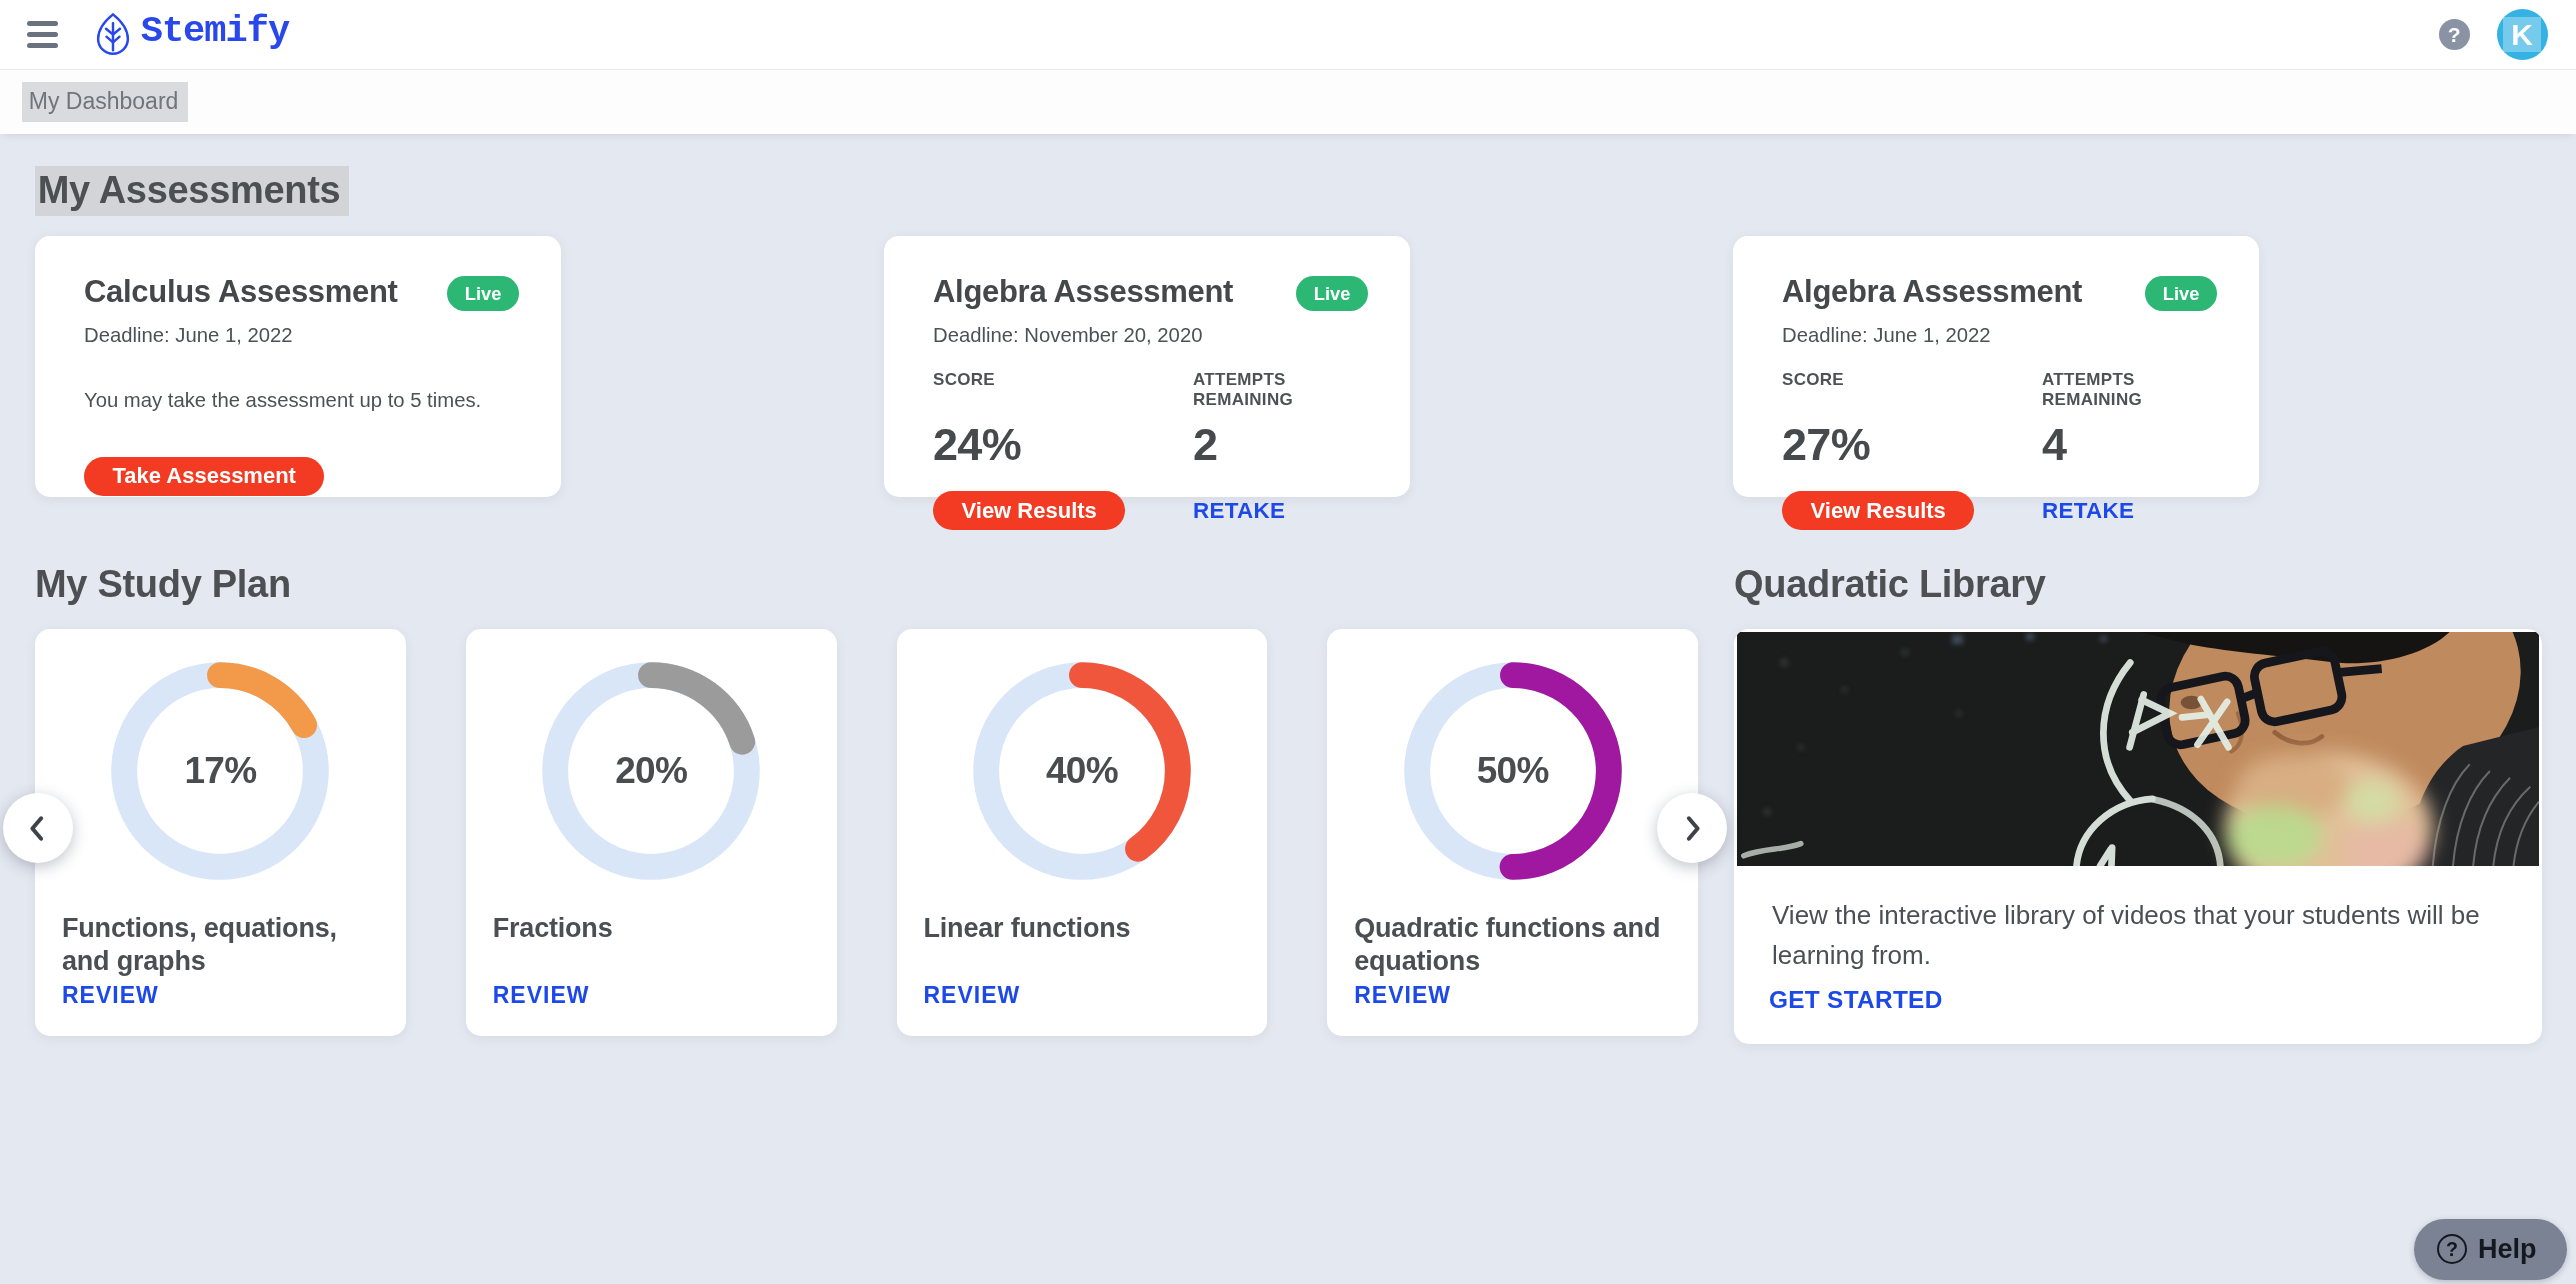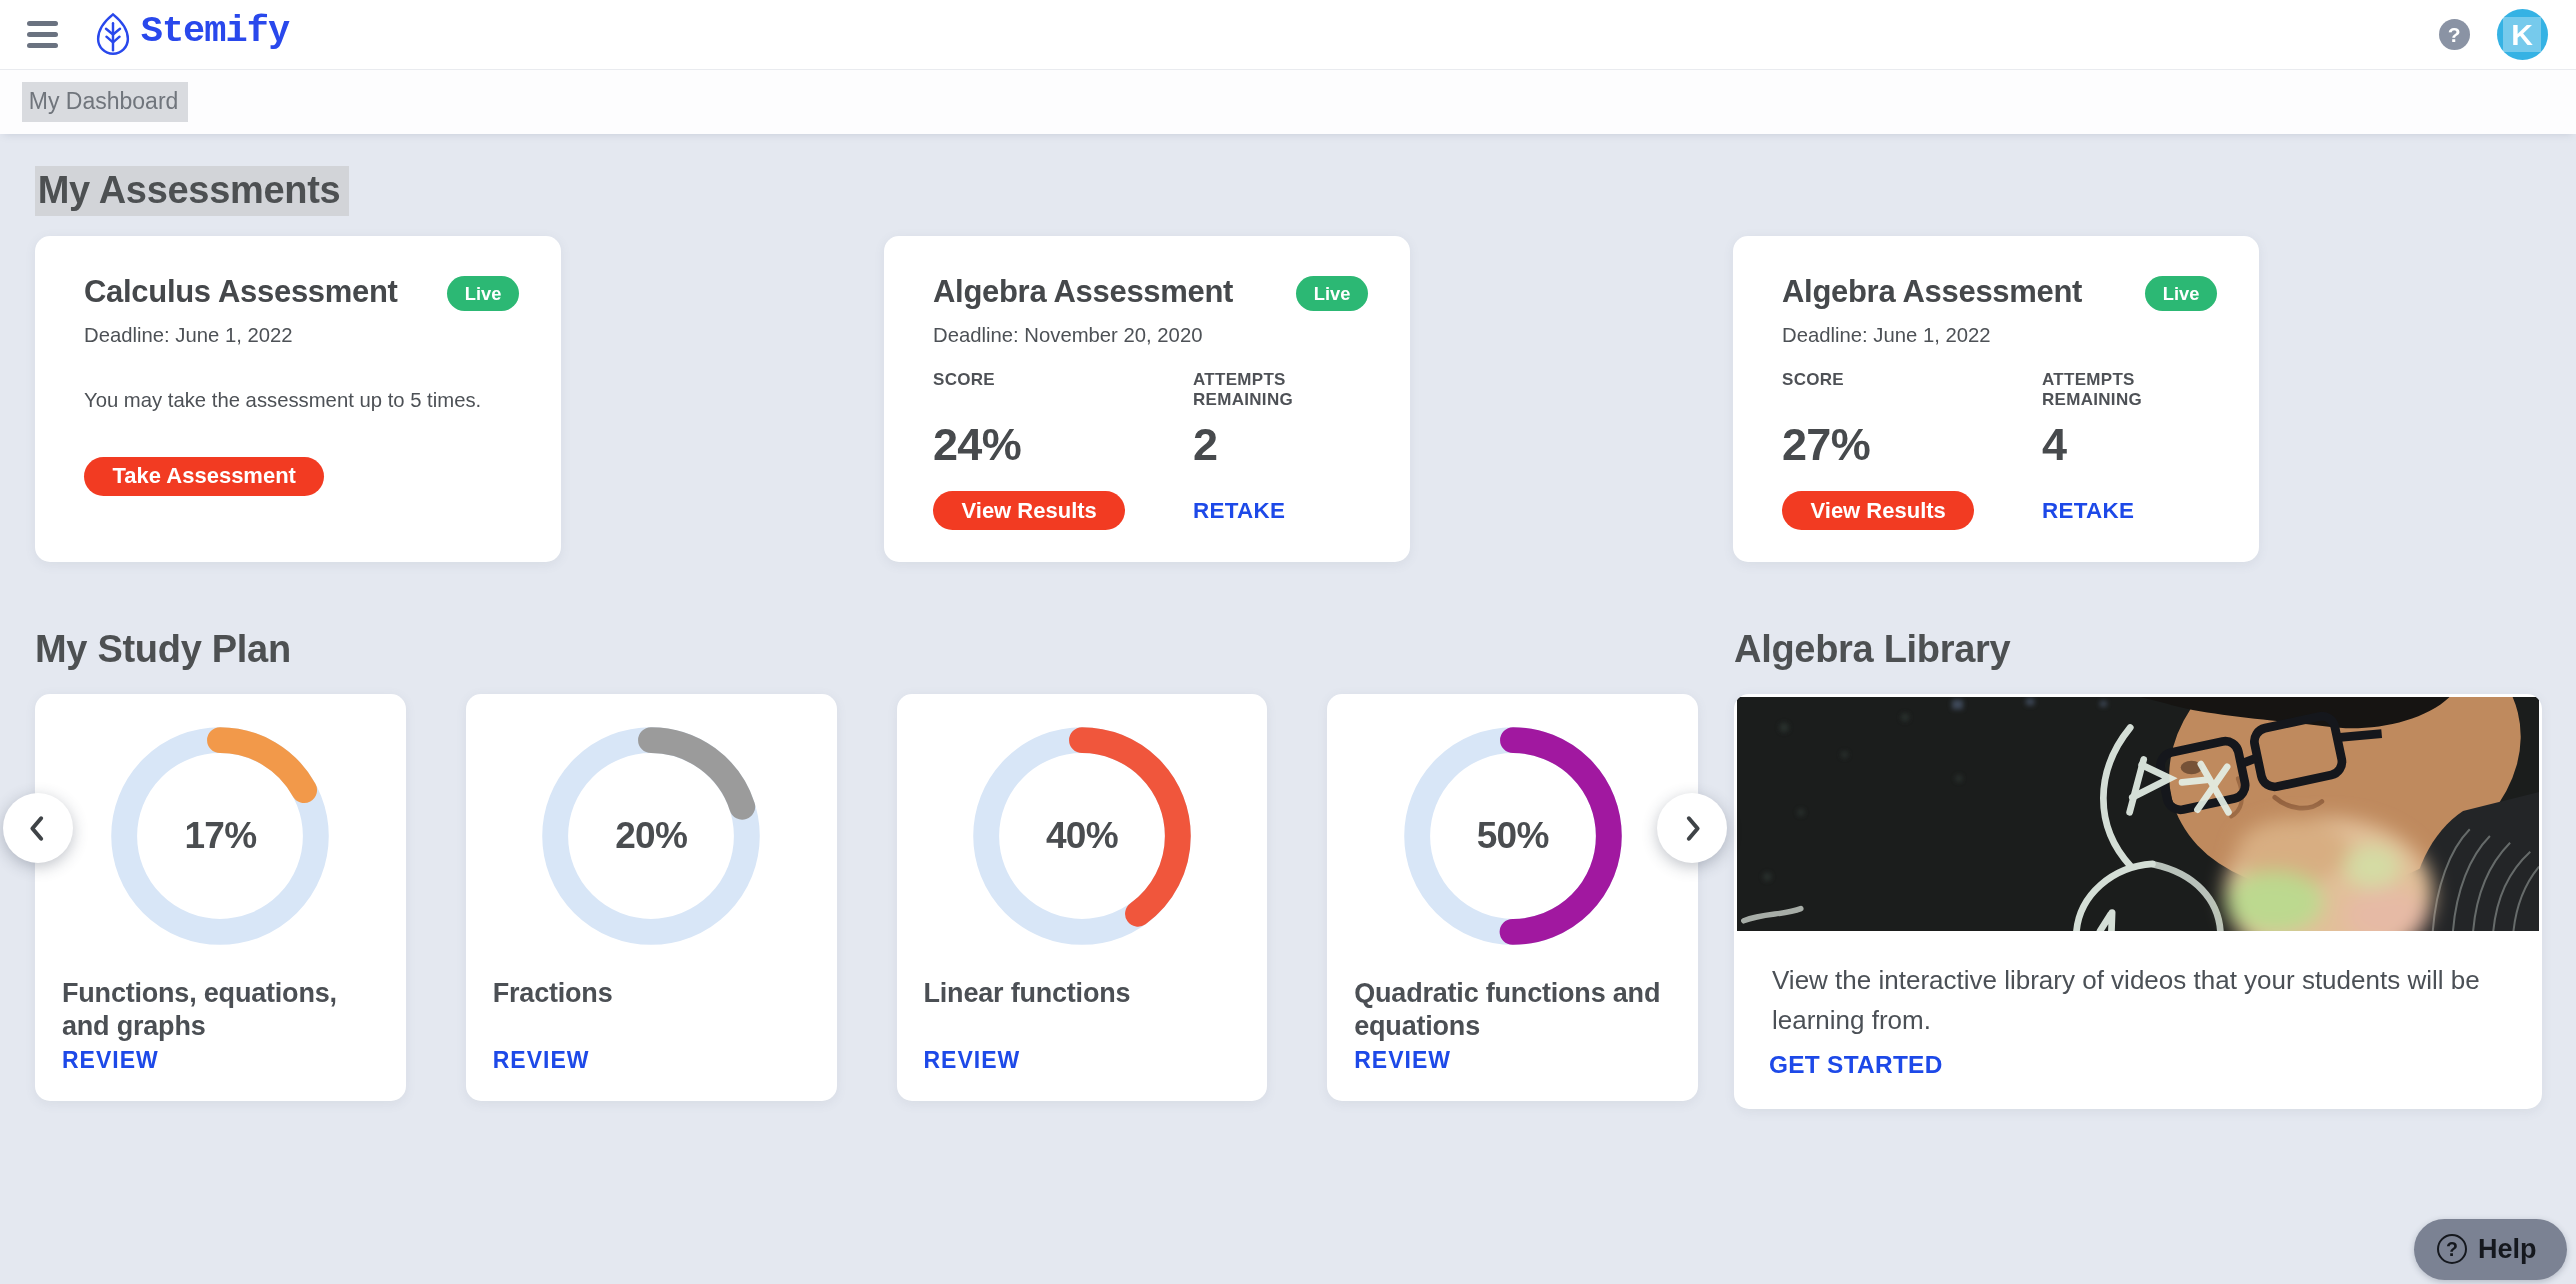--- a/index.html
+++ b/index.html
@@ -24,21 +24,21 @@
   
   main{padding:0 35px;}
   .section-heading{margin:0;font-size:38px;font-weight:800;color:#4d5052;letter-spacing:-0.3px;}
   .assessments-heading{margin-top:35px;}
   .hl-bg{background:#d2d4d8;padding:2.7px 8.1px 5.4px 2.7px;}
 
   .card{background:#fff;border-radius:15px;box-shadow:0 2.7px 11px rgba(90,100,125,.09);box-sizing:border-box;}
 
   
   .assess-row{display:flex;gap:323px;margin-top:24.4px;}
-  .assess-card{width:526px;height:326px;padding:38px 42px 0 49px;position:relative;display:flex;flex-direction:column;}
+  .assess-card{width:526px;height:261px;padding:38px 42px 0 49px;position:relative;display:flex;flex-direction:column;}
   .card-head{display:flex;justify-content:space-between;align-items:flex-start;}
   .card-title{margin:0;font-size:31px;font-weight:700;color:#45484b;letter-spacing:-0.3px;}
   .badge{background:var(--badge-green,#2cb874);color:#fff;font-size:18.3px;font-weight:700;padding:6.8px 17.6px;border-radius:23px;margin-top:1.4px;}
   .deadline{margin:12.2px 0 0;font-size:20.3px;color:#4d5156;}
   .note{margin:42px 0 0;font-size:20.3px;color:#4d5156;}
   .btn-red{background:var(--accent-red,#f23b22);color:#fff;font-size:22px;font-weight:700;border:none;border-radius:27px;height:39px;padding:0 28.5px;cursor:pointer;white-space:nowrap;}
   .take-btn{margin-top:45px;align-self:flex-start;}
   .stats{display:grid;grid-template-columns:260px auto;margin-top:23px;}
   .stat-label{font-size:17px;font-weight:700;color:#4e5156;letter-spacing:0.3px;}
   .stat-value{font-size:45px;font-weight:800;color:#474a4d;margin-top:9.5px;letter-spacing:-0.7px;}
@@ -216,21 +216,21 @@
               <div class="pct">50%</div>
             </div>
             <h3 class="study-title">Quadratic functions and equations</h3>
             <a class="review-link">REVIEW</a>
           </article>
 
         </div>
       </div>
 
       <div class="right-col">
-        <h1 class="section-heading">Algebra Library</h1>
+        <h1 class="section-heading">Quadratic Library</h1>
         <article class="card library-card">
           <div class="photo">
             <svg viewBox="0 0 1193 345" preserveAspectRatio="none">
               <defs>
                 <filter id="blur-hand" x="-40%" y="-40%" width="180%" height="180%">
                     <feGaussianBlur stdDeviation="14"></feGaussianBlur>
                   </filter>
                 <filter id="blur-soft" x="-40%" y="-40%" width="180%" height="180%">
                     <feGaussianBlur stdDeviation="4"></feGaussianBlur>
                   </filter>

